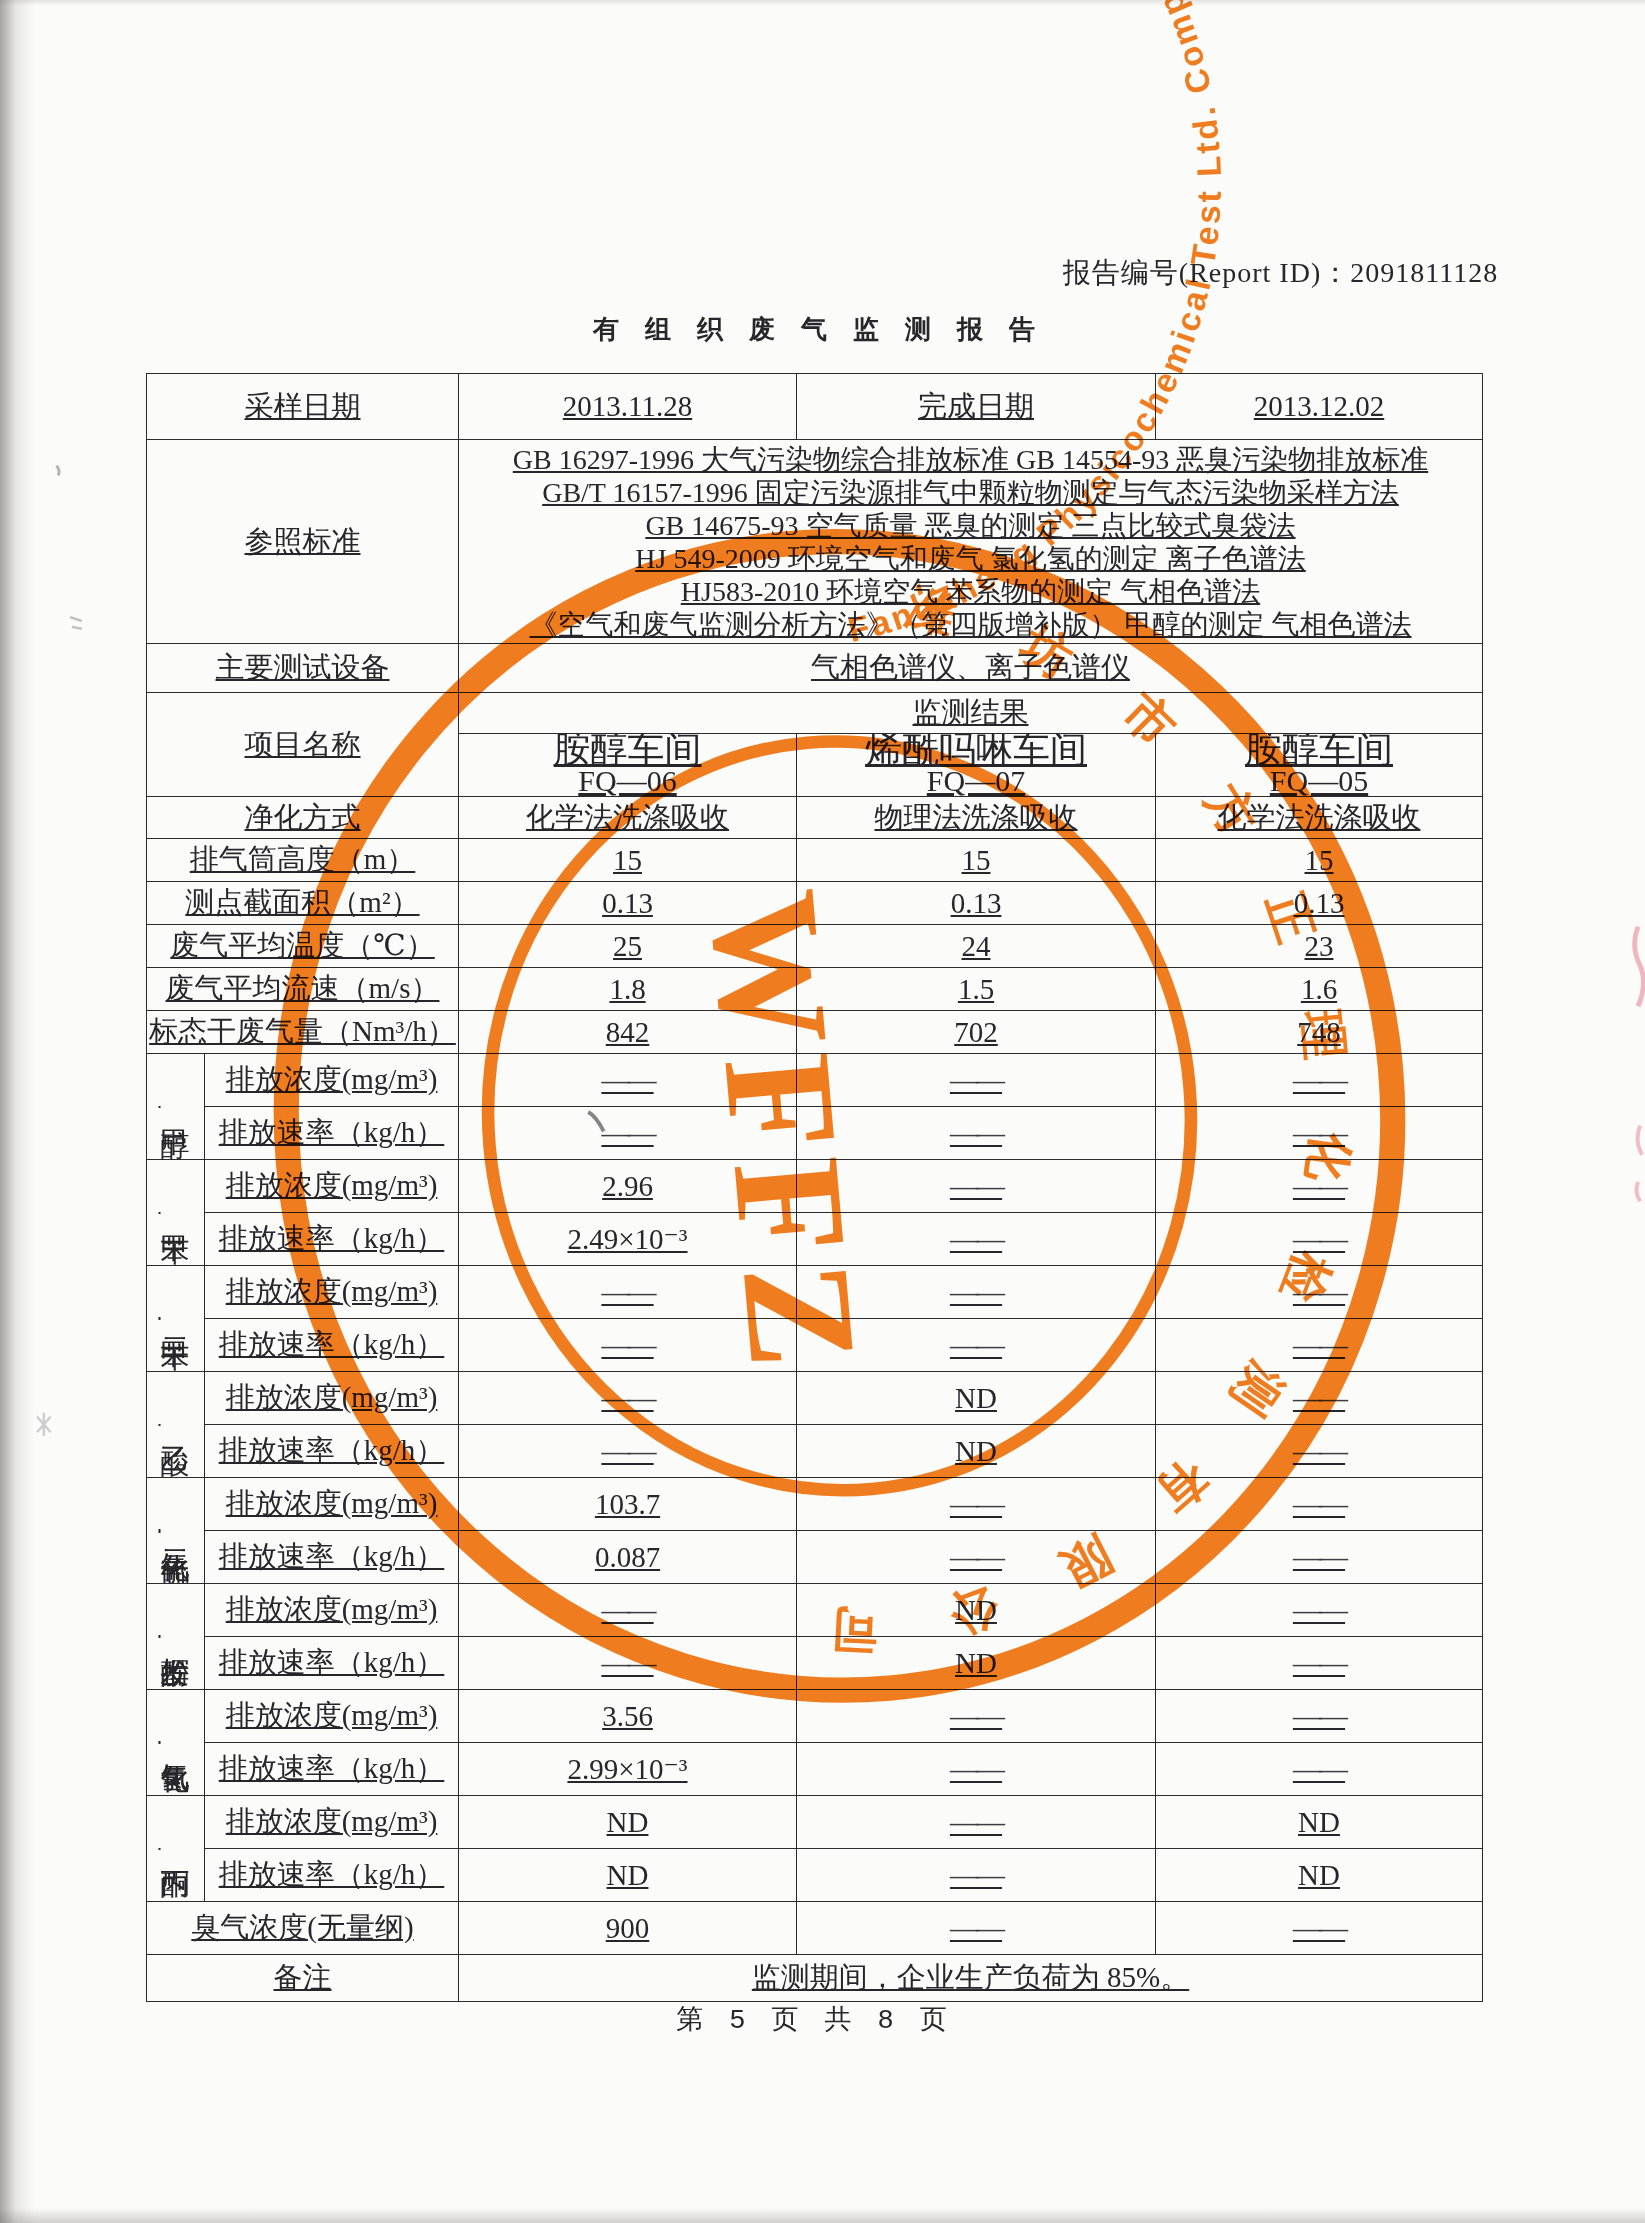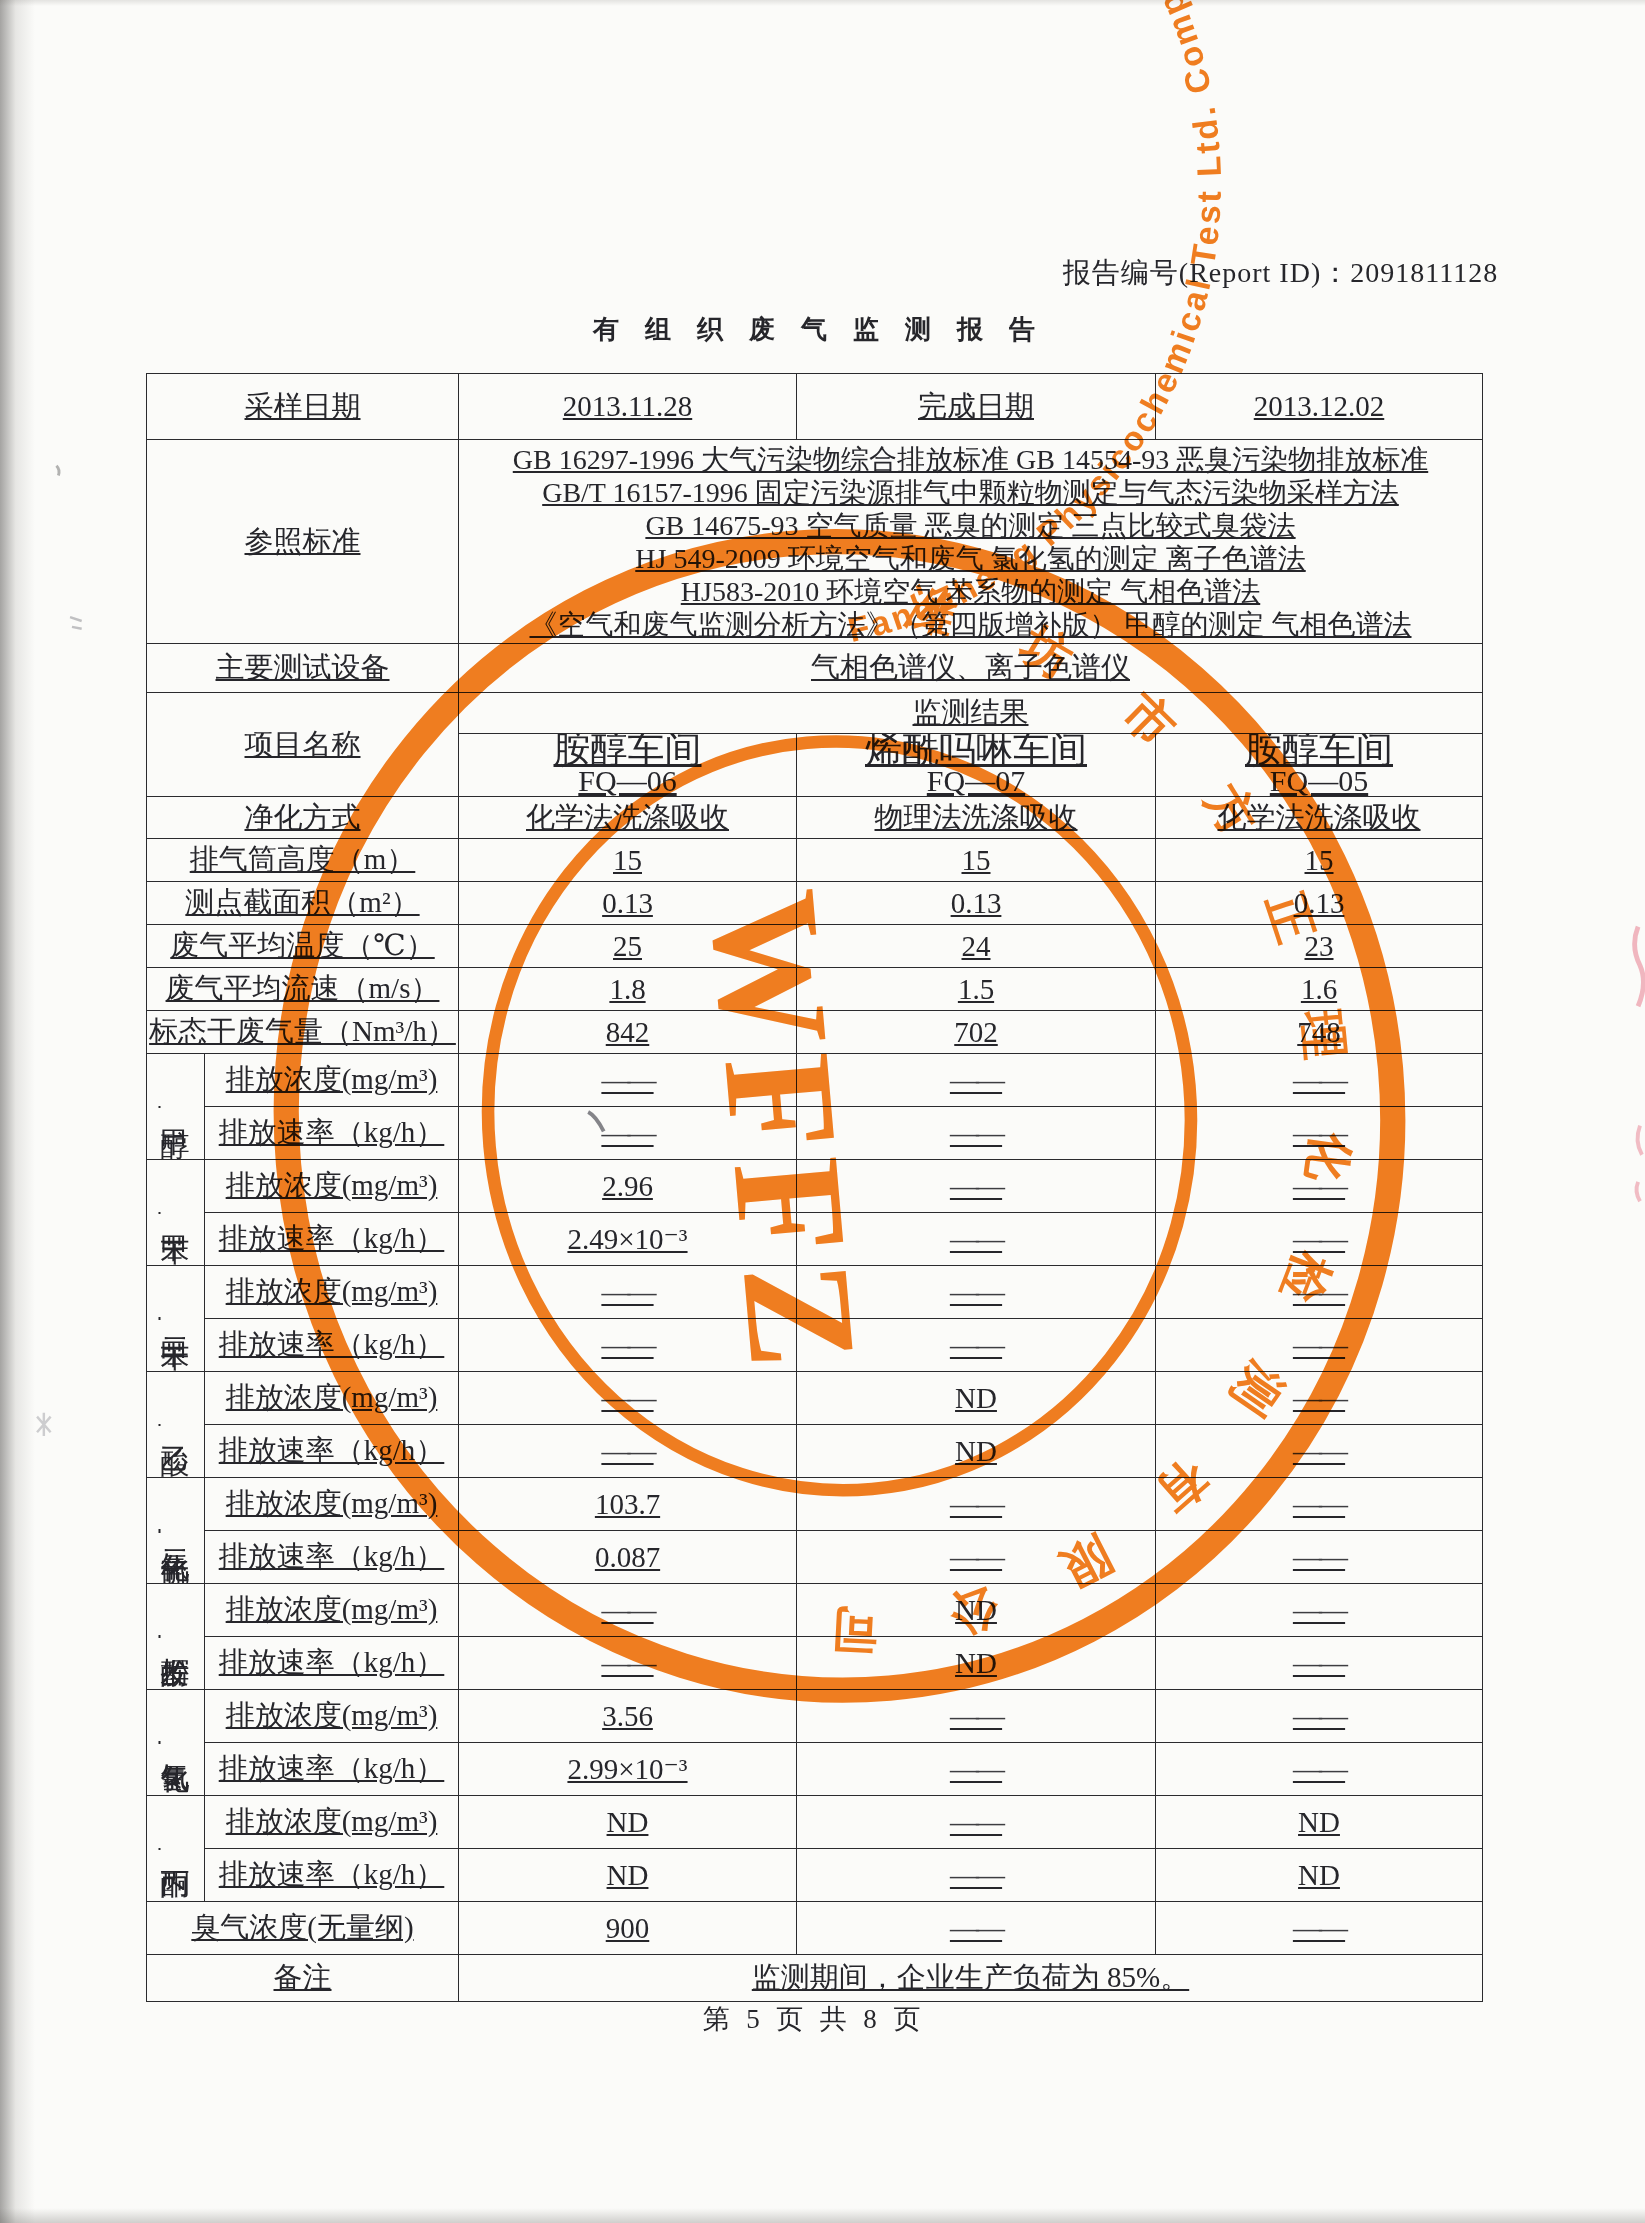--- a/index.html
+++ b/index.html
@@ -34,21 +34,21 @@
   td.lft{text-align:left;padding-left:15.5px;}
   td.standards{text-align:left;padding:3.9px 5.8px 3.9px 13.6px;margin-top:20px;}
   td.standards div{font-size:28px;line-height:33px;white-space:nowrap;}
   td.vname{writing-mode:vertical-rl;text-orientation:upright;
     font-size:27px;letter-spacing:1px;padding:0;line-height:56px;}
   .ws-name{font-size:37px;line-height:32px;}
   .ws-code{font-size:30px;line-height:30px;}
   td.val{font-size:29px;}
   td.val.dash{letter-spacing:-2.9px;color:#3d3d41;}
   .page-footer{position:absolute;top:2001px;left:146px;width:1336px;text-align:center;
-    font-size:27px;letter-spacing:4.9px;}
+    font-size:27px;letter-spacing:4.9px;font-family:Liberation Mono, monospace;}
 
   
   .stamp-svg{position:absolute;left:0;top:0;mix-blend-mode:multiply;opacity:.92;pointer-events:none;}
   .stamp-wffz{position:absolute;left:512px;top:1046px;width:543px;height:175px;
     text-align:center;font-family:"Liberation Serif","DejaVu Serif",serif;
     font-weight:bold;font-size:155px;line-height:175px;letter-spacing:9.7px;
     color:#f2740c;transform:rotate(85deg);mix-blend-mode:multiply;opacity:.92;pointer-events:none;}
   .marks-svg{position:absolute;left:0;top:0;pointer-events:none;}
 </style>
 </head>

